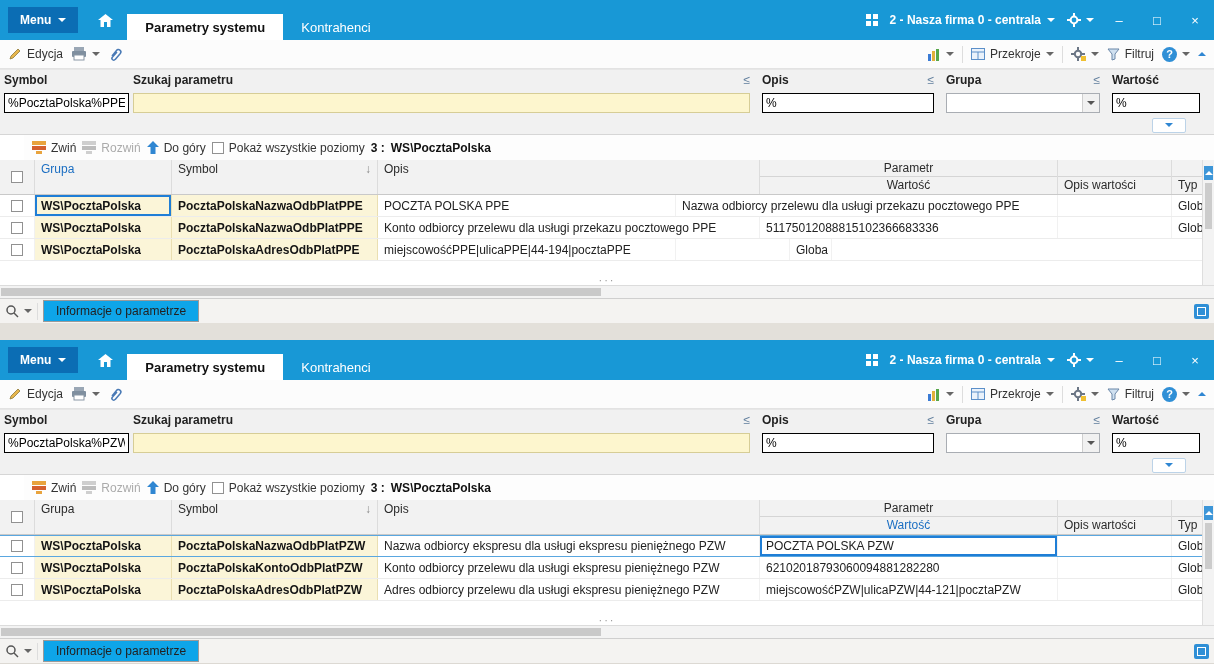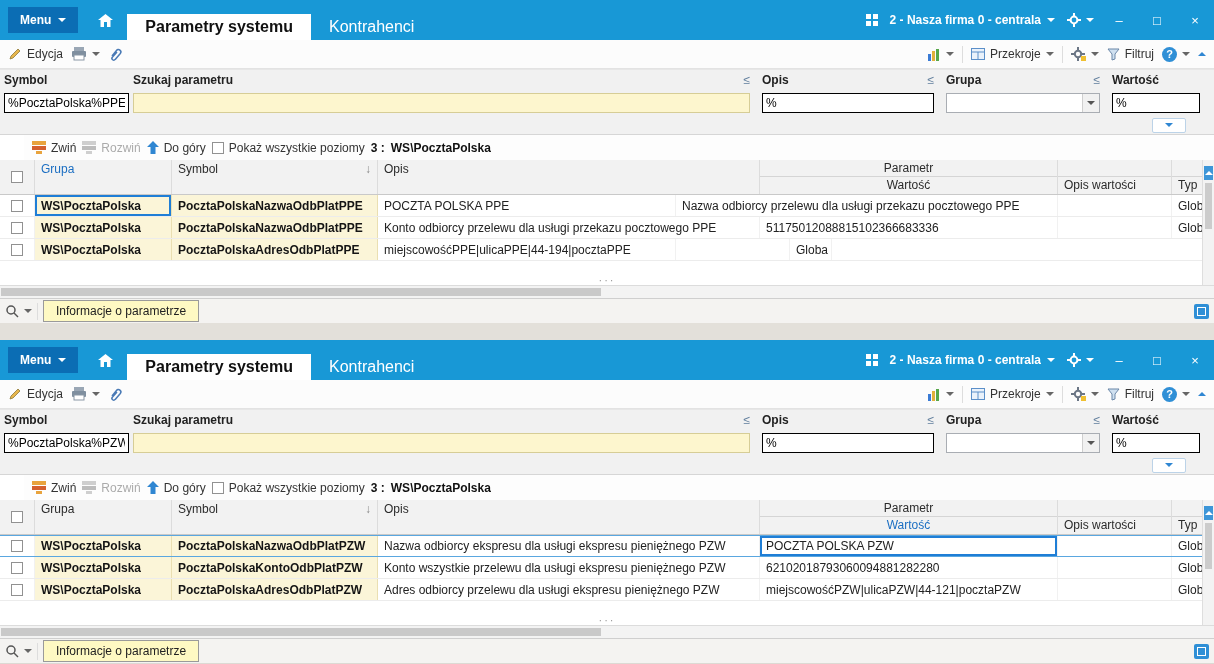--- a/index.html
+++ b/index.html
@@ -5,21 +5,21 @@
   html,body{margin:0;padding:0;}
   body{width:1214px;height:664px;overflow:hidden;background:#dcd9d3;font-family:"Liberation Sans","DejaVu Sans",sans-serif;font-size:12px;color:#222;}
   .panel{width:1214px;height:322px;background:#fff;position:relative;}
   .divider{height:18px;background:#e3e0da;}
 
   
   .titlebar{height:40px;background:#1898d6;display:flex;align-items:stretch;position:relative;}
   .menu-btn{margin:7px 0 7px 8px;background:#0b6db4;color:#fff;font-weight:bold;font-size:12px;display:flex;align-items:center;gap:7px;padding:0 12px;border:none;cursor:pointer;justify-content:center;}
   .home-btn{display:flex;align-items:center;padding:0 14px 0 20px;}
   .tabs{display:flex;align-items:flex-end;}
-  .tab{height:26px;display:flex;align-items:center;padding:0 18px;color:#fff;font-size:16px;white-space:nowrap;}
+  .tab{height:26px;display:flex;align-items:center;padding:0 18px;color:#fff;font-size:13px;white-space:nowrap;}
   .tab.active{background:#fff;color:#111;font-weight:bold;}
   .tb-right{margin-left:auto;display:flex;align-items:center;gap:12px;color:#fff;padding-right:6px;}
   .company{font-weight:bold;display:flex;align-items:center;gap:6px;}
   .win-btn{width:26px;text-align:center;font-size:13px;color:#fff;}
   .chev-d{width:0;height:0;border-left:4px solid transparent;border-right:4px solid transparent;border-top:4px solid currentColor;display:inline-block;}
   .chev-u{width:0;height:0;border-left:4px solid transparent;border-right:4px solid transparent;border-bottom:4px solid currentColor;display:inline-block;}
 
   
   .toolbar{height:28px;background:#fcfcfc;border-bottom:1px solid #e3e3e3;display:flex;align-items:center;padding:0 8px;gap:8px;}
   .tool{display:flex;align-items:center;gap:5px;color:#333;cursor:pointer;}
@@ -83,21 +83,21 @@
 
   .vscroll{position:absolute;top:0;right:0;width:12px;height:100%;background:#f3f3f3;border-left:1px solid #dedede;box-sizing:border-box;}
   .vs-btn{margin:6px 1px 0 1px;height:14px;background:#3d96d8;display:flex;align-items:center;justify-content:center;color:#fff;}
   .vs-thumb{margin:3px 2px 0 2px;height:46px;background:#cccccc;}
 
   .hscroll{height:13px;background:#f3f3f3;border-top:1px solid #dcdcdc;position:relative;box-sizing:border-box;}
   .hthumb{position:absolute;left:1px;top:2px;height:8px;width:600px;background:#c9c9c9;}
 
   
   .bottombar{height:25px;background:#f4f3f1;border-top:1px solid #cfcfcf;display:flex;align-items:center;padding:0 5px;gap:5px;box-sizing:border-box;}
-  .info-btn{height:20px;border:1px solid #9a9a9a;background:#fef9c3;padding:0 12px;font-size:12px;color:#222;display:flex;align-items:center;cursor:pointer;}
+  .info-btn{height:20px;border:1px solid #9a9a9a;background:#0ea5e9;padding:0 12px;font-size:12px;color:#222;display:flex;align-items:center;cursor:pointer;}
   .blue-sq{margin-left:auto;width:15px;height:15px;background:#2f8fd6;border-radius:2px;display:flex;align-items:center;justify-content:center;}
   .blue-sq span{width:7px;height:7px;border:1px solid #fff;display:block;}
 </style>
 </head>
 <body>
 
 <div class="panel p0">
   <div class="titlebar">
     <button class="menu-btn">
       <span>Menu</span>
@@ -600,21 +600,21 @@
       <div class="gc w-par fc2">POCZTA POLSKA PZW</div>
       <div class="gc w-opisw"></div>
       <div class="gc w-typ">Globa</div>
     </div>
     <div class="grow">
       <div class="gc w-check cbcell">
           <span class="cb"></span>
         </div>
       <div class="gc w-grupa y">WS\PocztaPolska</div>
       <div class="gc w-symbol y">PocztaPolskaKontoOdbPlatPZW</div>
-      <div class="gc w-opis">Konto wszystkie przelewu dla usługi ekspresu pieniężnego PZW</div>
+      <div class="gc w-opis">Konto odbiorcy przelewu dla usługi ekspresu pieniężnego PZW</div>
       <div class="gc w-par">62102018793060094881282280</div>
       <div class="gc w-opisw"></div>
       <div class="gc w-typ">Globa</div>
     </div>
     <div class="grow">
       <div class="gc w-check cbcell">
           <span class="cb"></span>
         </div>
       <div class="gc w-grupa y">WS\PocztaPolska</div>
       <div class="gc w-symbol y">PocztaPolskaAdresOdbPlatPZW</div>

